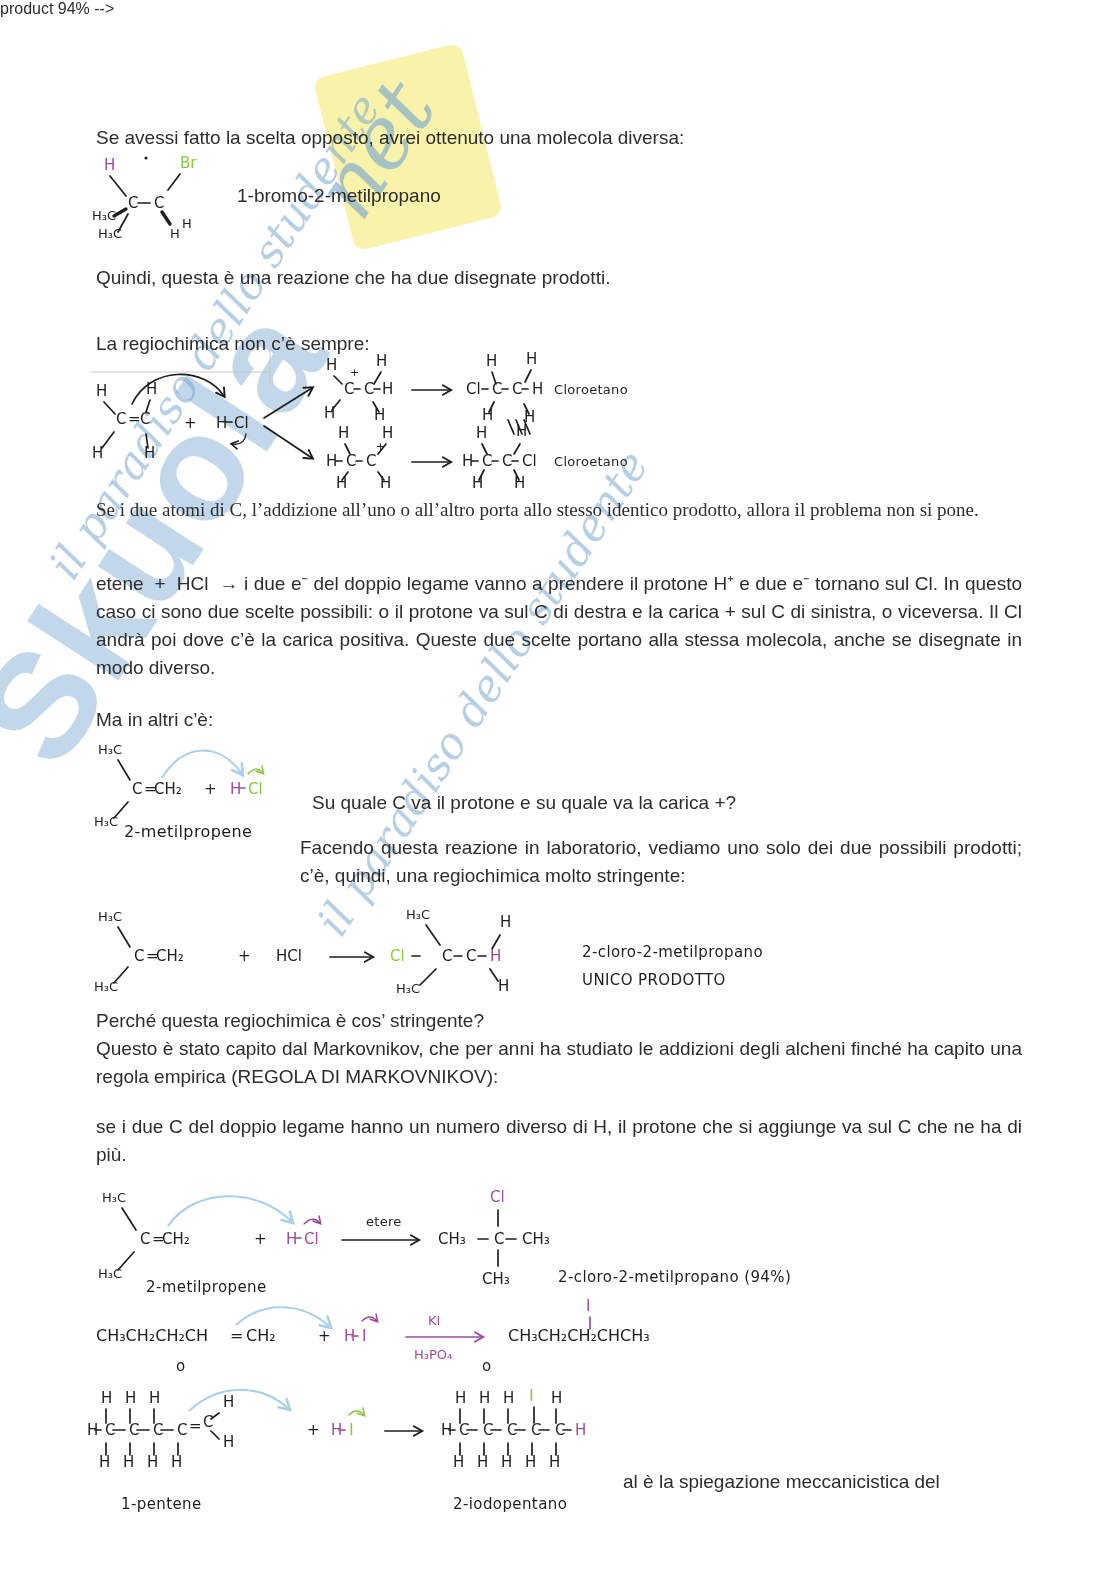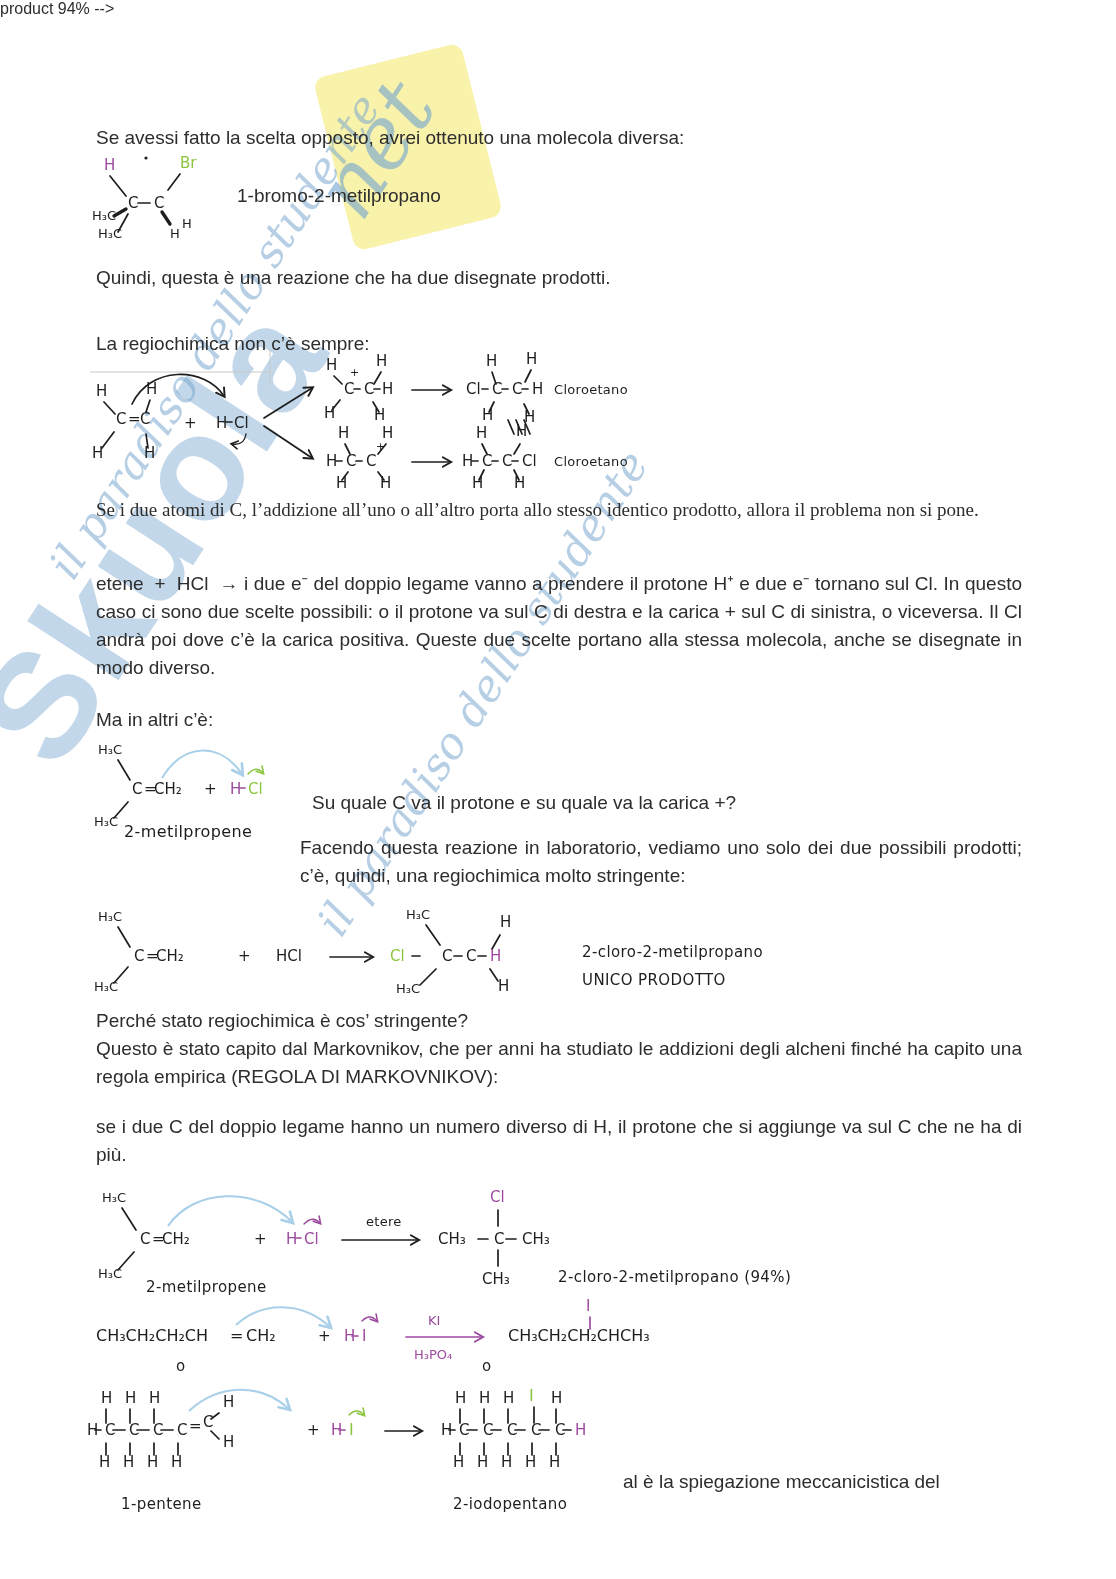--- a/index.html
+++ b/index.html
@@ -255,21 +255,21 @@
       <text x="400" y="68" class="purple">H</text>
       <text x="408" y="98">H</text>
       <line class="bond" x1="400" y1="76" x2="408" y2="88"></line>
       <text x="306" y="100" class="s13">H₃C</text>
       <line class="bond" x1="330" y1="92" x2="346" y2="76"></line>
     </g>
     <text x="492" y="64" class="hand">2-cloro-2-metilpropano</text>
     <text x="492" y="92" class="hand">UNICO PRODOTTO</text>
   </svg>
 
-  <div class="t" style="left:96px;top:1007px;width:926px;">Perché stato regiochimica è cos’ stringente?</div>
+  <div class="t" style="left:96px;top:1007px;width:926px;">Perché questa regiochimica è cos’ stringente?</div>
   <div class="t just" style="left:96px;top:1035px;width:926px;">Questo è stato capito dal Markovnikov, che per anni ha studiato le addizioni degli alcheni finché ha capito una regola empirica (REGOLA DI MARKOVNIKOV):</div>
   <div class="t just" style="left:96px;top:1113px;width:926px;">se i due C del doppio legame hanno un numero diverso di H, il protone che si aggiunge va sul C che ne ha di più.</div>
 
    product 94% --&gt;
   <svg class="chem" style="left:90px;top:1172px;" width="720" height="125" viewBox="0 0 720 125">
     <g>
       <text x="12" y="30" class="s13">H₃C</text>
       <line class="bond" x1="32" y1="36" x2="46" y2="58"></line>
       <text x="50" y="72">C</text>
       <text x="62" y="72">=</text>

